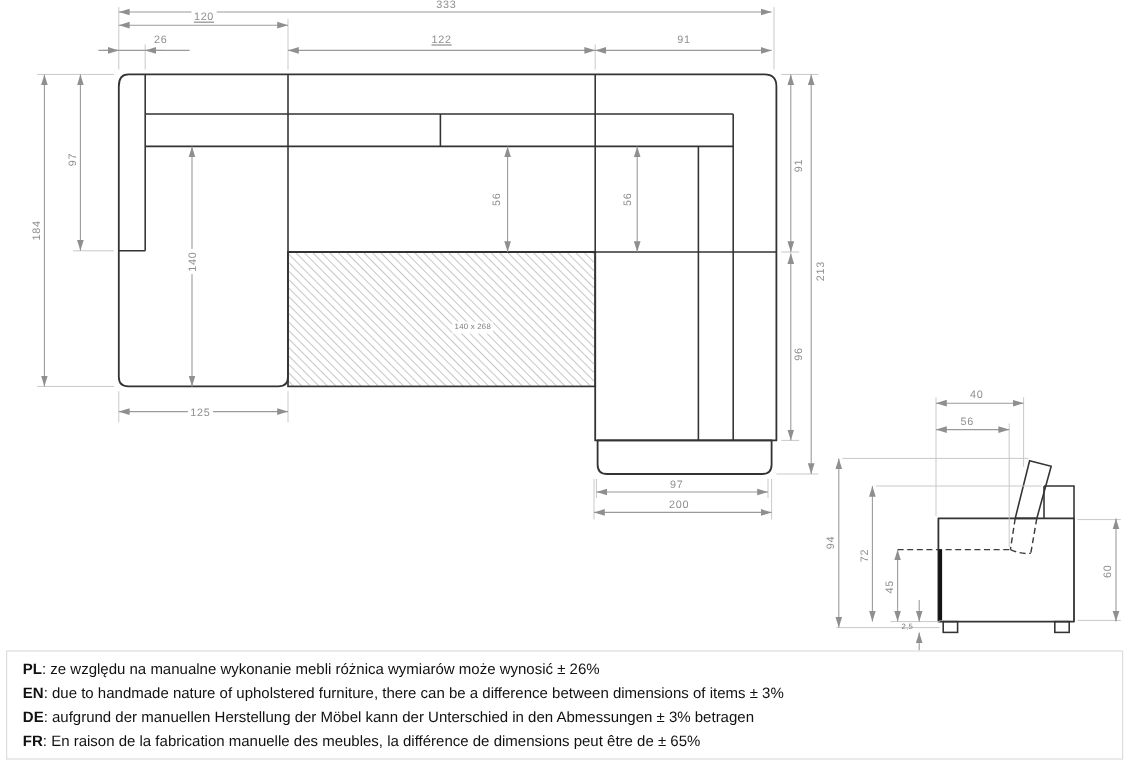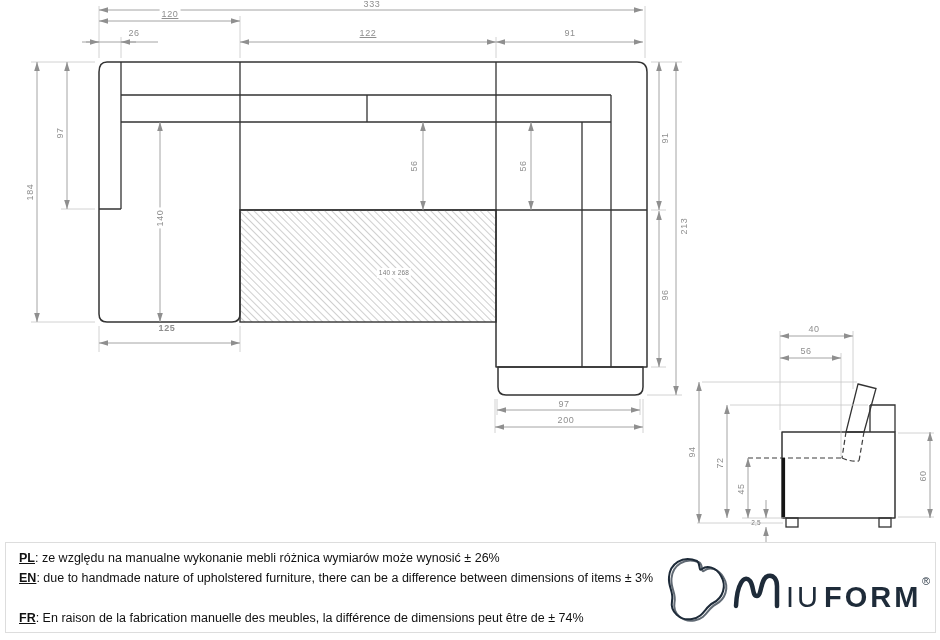--- a/index.html
+++ b/index.html
@@ -16,21 +16,21 @@
   
   .dlbl{position:absolute;font-size:9px;color:#8f8f8f;letter-spacing:.6px;background:#fff;
         padding:0 2px;transform:translate(-50%,-50%);white-space:nowrap;line-height:10px;}
   .rot{transform:translate(-50%,-50%) rotate(-90deg);}
   .nobg{background:transparent;}
   .tiny{font-size:6.5px;letter-spacing:.2px;color:#7d7d7d;}
   
   .footer-box{position:absolute;left:5px;top:542px;width:929px;height:89px;
               border:1px solid #ddd;background:#fff;}
   .note{position:absolute;left:13px;font-size:12.5px;color:#111;white-space:nowrap;line-height:15px;}
-  .note b{font-weight:bold;text-decoration:underline;}
+  .note b{font-weight:bold;}
   .logo{position:absolute;left:664px;top:554px;width:272px;height:74px;}
 </style>
 </head>
 <body>
 
 <div class="sheet">
 
   <svg width="940" height="640" viewBox="0 0 940 640">
     <defs>
       <pattern id="hatch" width="5" height="5" patternUnits="userSpaceOnUse" patternTransform="rotate(-45)">
@@ -123,47 +123,34 @@
   <span class="dlbl nobg" style="left:368px;top:33px;text-decoration:underline;">122</span>
   <span class="dlbl nobg" style="left:570px;top:33px;">91</span>
   <span class="dlbl rot nobg" style="left:30px;top:192px;">184</span>
   <span class="dlbl rot nobg" style="left:60px;top:133px;">97</span>
   <span class="dlbl rot" style="left:160px;top:218px;">140</span>
   <span class="dlbl rot nobg" style="left:414px;top:166px;">56</span>
   <span class="dlbl rot nobg" style="left:523px;top:166px;">56</span>
   <span class="dlbl rot nobg" style="left:665px;top:138px;">91</span>
   <span class="dlbl rot nobg" style="left:684px;top:226px;">213</span>
   <span class="dlbl rot nobg" style="left:665px;top:295px;">96</span>
-  <span class="dlbl" style="left:167px;top:328px;font-weight:bold;">125</span>
+  <span class="dlbl" style="left:167px;top:344px;">125</span>
   <span class="dlbl nobg" style="left:564px;top:404px;">97</span>
   <span class="dlbl nobg" style="left:566px;top:420px;">200</span>
   <span class="dlbl tiny" style="left:394px;top:273px;">140 x 268</span>
 
   <span class="dlbl nobg" style="left:814px;top:329px;">40</span>
   <span class="dlbl nobg" style="left:806px;top:351px;">56</span>
   <span class="dlbl rot nobg" style="left:692px;top:452px;">94</span>
   <span class="dlbl rot nobg" style="left:720px;top:463px;">72</span>
   <span class="dlbl rot nobg" style="left:741px;top:489px;">45</span>
   <span class="dlbl rot nobg" style="left:923px;top:476px;">60</span>
   <span class="dlbl tiny nobg" style="left:756px;top:523px;">2,5</span>
 
   <div class="footer-box">
     <div class="note" style="top:8px;"><b>PL</b><span>: ze względu na manualne wykonanie mebli różnica wymiarów może wynosić ± 26%</span></div>
     <div class="note" style="top:28px;text-align:center;"><b>EN</b><span>: due to handmade nature of upholstered furniture, there can be a difference between dimensions of items ± 3%</span></div>
-    <div class="note" style="top:68px;"><b>FR</b><span>: En raison de la fabrication manuelle des meubles, la différence de dimensions peut être de ± 74%</span></div>
+    <div class="note" style="top:48px;"><b>DE</b><span>: aufgrund der manuellen Herstellung der Möbel kann der Unterschied in den Abmessungen ± 3% betragen</span></div>
+    <div class="note" style="top:68px;"><b>FR</b><span>: En raison de la fabrication manuelle des meubles, la différence de dimensions peut être de ± 65%</span></div>
   </div>
 
-  <div class="logo">
-    <svg width="272" height="74" viewBox="0 0 272 74">
-      <g stroke="#1e2b39" fill="none" stroke-width="2">
-        <path d="M33 7 C18 1 6 10 5 23 C4 33 10 38 8 47 C6 58 16 67 28 65 C40 63 41 53 49 49 C59 44 63 32 57 22 C52 13 43 11 38 15 C34 18 37 10 33 7 Z"></path>
-        <path d="M33 7 C18 1 6 10 5 23 C4 33 10 38 8 47 C6 58 16 67 28 65 C40 63 41 53 49 49 C59 44 63 32 57 22 C52 13 43 11 38 15 C34 18 37 10 33 7 Z" transform="translate(2.5,1.5)" opacity=".7"></path>
-      </g>
-      <g>
-        <path d="M72 52 C73 30 80 20 86 27 C90 32 88 42 93 42 C98 42 96 24 104 22 C110 20.5 113 26 113 32 L113 52" stroke="#1e2b39" stroke-width="4.5" fill="none" stroke-linecap="round" stroke-linejoin="round"></path>
-        <text x="122" y="53" font-family="Liberation Sans, sans-serif" font-size="29" font-weight="500" letter-spacing="3" fill="#1e2b39">IU</text>
-        <text x="160" y="53" font-family="Liberation Sans, sans-serif" font-size="29" font-weight="700" letter-spacing="3" fill="#1e2b39">FORM</text>
-        <text x="258" y="31" font-family="Liberation Sans, sans-serif" font-size="11" fill="#1e2b39">®</text>
-      </g>
-    </svg>
-  </div>
 
 </div>
 
 </body></html>

